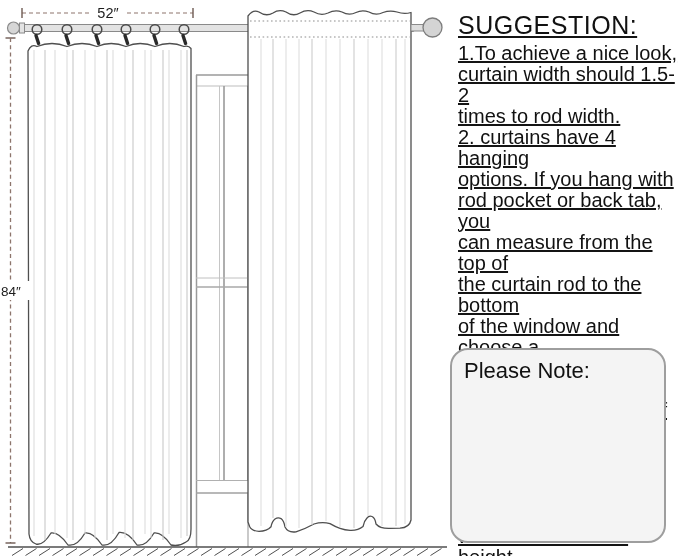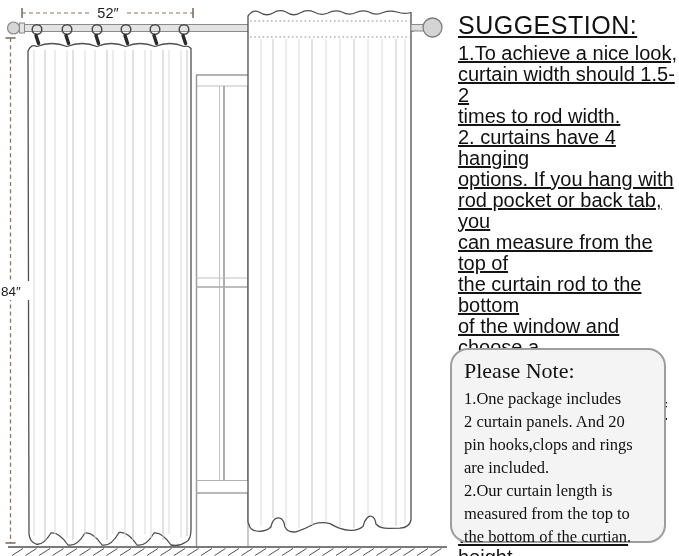--- a/index.html
+++ b/index.html
@@ -7,21 +7,21 @@
     position:relative;width:679px;height:556px;background:#ffffff;
     font-family:"Liberation Sans", sans-serif;color:#141414;overflow:hidden;
   }
   #diagram{position:absolute;left:0;top:0;}
   .txtcol{position:absolute;left:458px;top:10px;width:221px;text-decoration:underline;}
   .sg-title{font-size:25px;line-height:30px;letter-spacing:.5px;color:#111;margin:0 0 3px 0;font-weight:400;}
   .sg-body{font-size:20px;line-height:21px;color:#111;white-space:pre-line;}
   .notebox{
     position:absolute;left:450px;top:348px;width:216px;height:195px;
     background:#f4f4f4;border:2px solid #9e9e9e;border-radius:18px;
-    padding:7px 0 0 12px;box-sizing:border-box;font-family:Liberation Serif, serif;
+    padding:7px 0 0 12px;box-sizing:border-box;
   }
   .nt-title{font-size:22px;line-height:28px;color:#111;margin:0 0 2px 0;font-weight:400;}
   .nt-body{font-size:16.5px;line-height:23px;color:#111;white-space:pre-line;}
   svg text{font-family:"Liberation Sans", sans-serif;}
 </style>
 </head>
 <body>
 
 <div id="stage">
 
@@ -205,22 +205,15 @@
 of the window and choose a
 curtain that is longer than the
 length you measured. If you
 hang with clips rings or pin
 hooks, the rings at the top
 will add 2-2.5 inchs height.</div>
   </div>
 
   <div class="notebox">
     <h2 class="nt-title">Please Note:</h2>
-    <div class="nt-body">1.One package includes
-2 curtain panels. And 20
-pin hooks,clops and rings
-are included.
-2.Our curtain length is
-measured from the top to
-the bottom of the curtian.</div>
   </div>
 
 </div>
 
 </body></html>

